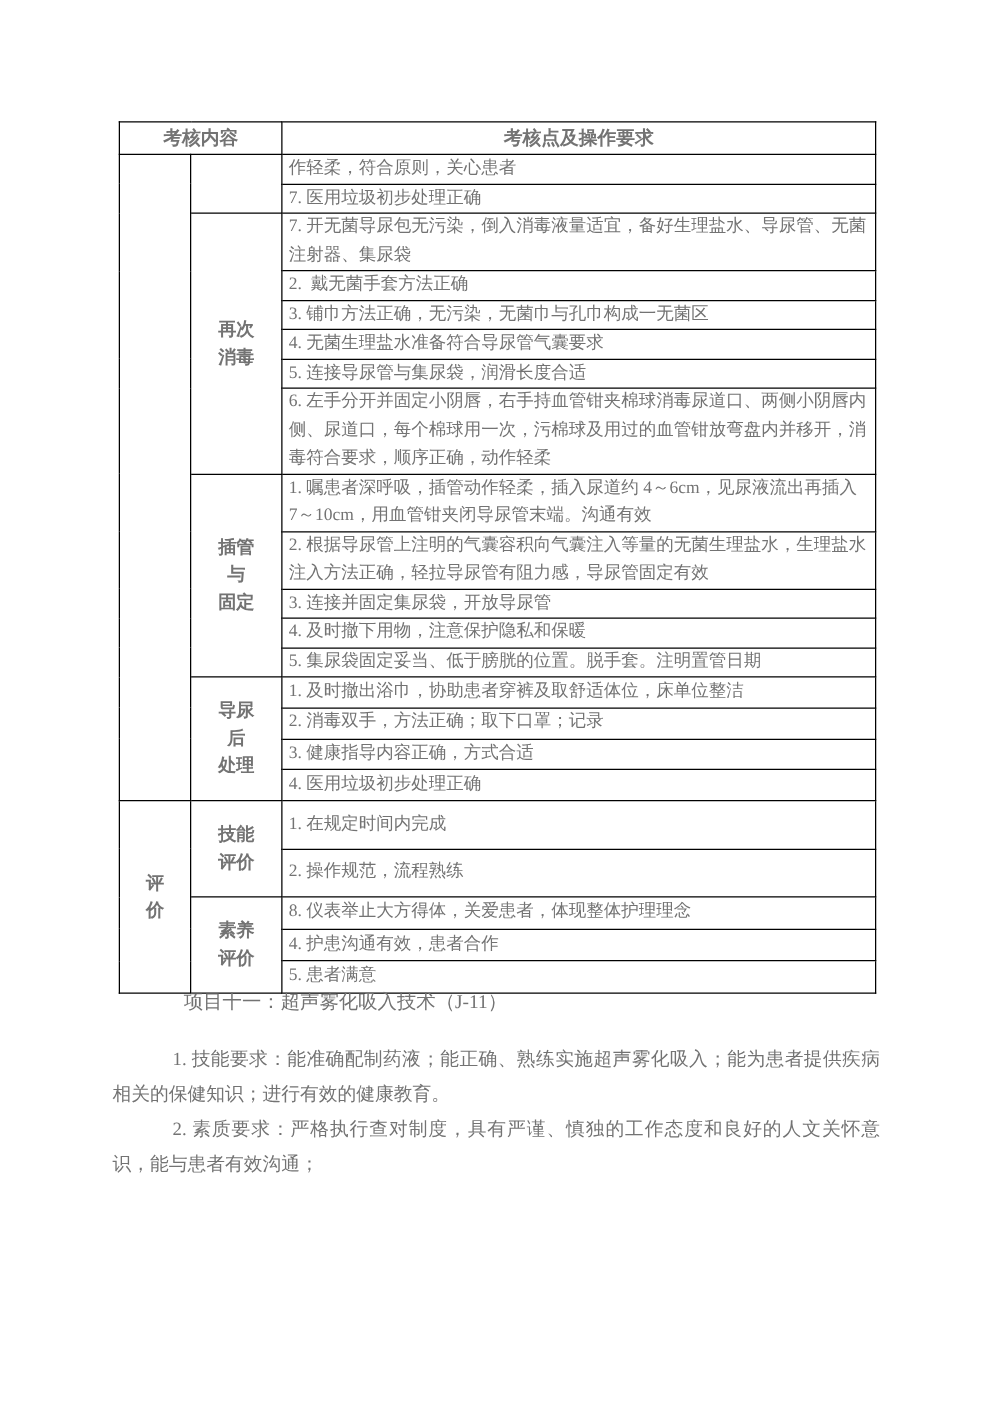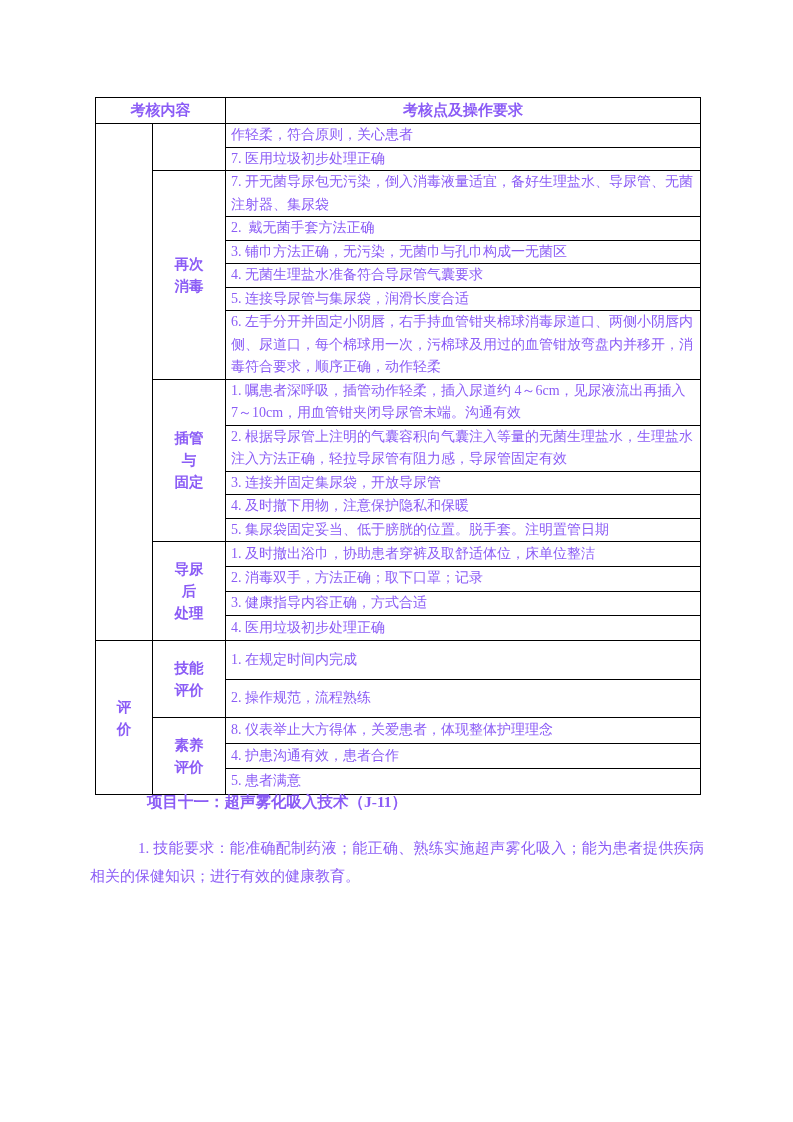--- a/index.html
+++ b/index.html
@@ -6,21 +6,21 @@
     margin: 0;
     padding: 0;
     background: #ffffff;
   }
   .page {
     position: relative;
     width: 793px;
     height: 1122px;
     background: #ffffff;
     font-family: "Liberation Serif", serif;
-    color: #8b5cf6;
+    color: #737373;
     overflow: hidden;
   }
   table.assess {
     position: absolute;
     left: 95px;
     top: 97px;
     width: 605px;
     border-collapse: collapse;
     table-layout: fixed;
   }
@@ -53,21 +53,21 @@
   }
   .section {
     position: absolute;
     left: 90px;
     top: 790px;
     width: 614px;
   }
   .section h2 {
     margin: 0 0 20px 57px;
     font-size: 15.5px;
-    font-weight: bold;
+    font-weight: normal;
     line-height: 24px;
   }
   .section p {
     margin: 0;
     font-size: 15px;
     line-height: 28px;
     text-indent: 48px;
     text-align: justify;
   }
   .page-number {
@@ -175,16 +175,17 @@
       </tr>
       <tr>
         <td class="req">5. 患者满意</td>
       </tr>
     </tbody>
   </table>
 
   <div class="section">
     <h2>项目十一：超声雾化吸入技术（J-11）</h2>
     <p>1. 技能要求：能准确配制药液；能正确、熟练实施超声雾化吸入；能为患者提供疾病相关的保健知识；进行有效的健康教育。</p>
+    <p>2. 素质要求：严格执行查对制度，具有严谨、慎独的工作态度和良好的人文关怀意识，能与患者有效沟通；</p>
   </div>
 
 
 </div>
 
 </body></html>

